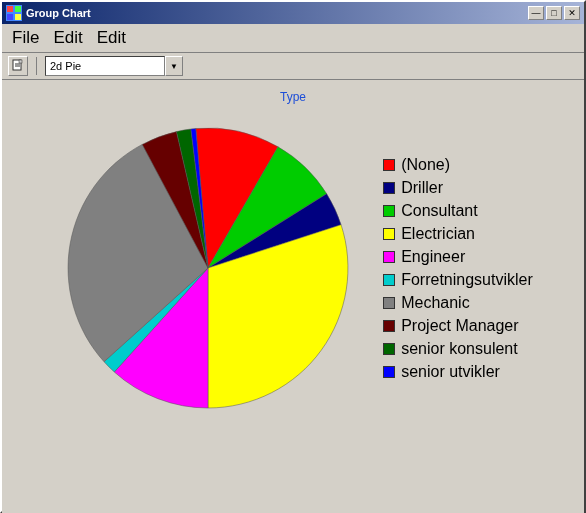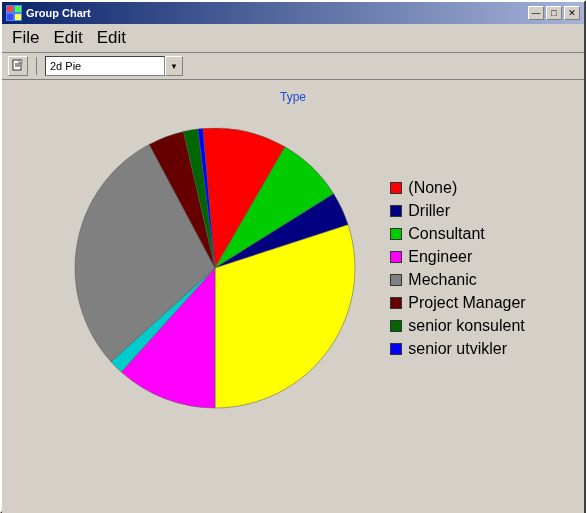--- a/index.html
+++ b/index.html
@@ -255,24 +255,32 @@
             </div>
             <div class="legend-item">
               <div class="legend-color" style="background: rgb(0, 0, 128);"></div>
               <span>Driller</span>
             </div>
             <div class="legend-item">
               <div class="legend-color" style="background: rgb(0, 204, 0);"></div>
               <span>Consultant</span>
             </div>
             <div class="legend-item">
+              <div class="legend-color" style="background: rgb(255, 255, 0);"></div>
+              <span>Electrician</span>
+            </div>
+            <div class="legend-item">
               <div class="legend-color" style="background: rgb(255, 0, 255);"></div>
               <span>Engineer</span>
             </div>
             <div class="legend-item">
+              <div class="legend-color" style="background: rgb(0, 204, 204);"></div>
+              <span>Forretningsutvikler</span>
+            </div>
+            <div class="legend-item">
               <div class="legend-color" style="background: rgb(128, 128, 128);"></div>
               <span>Mechanic</span>
             </div>
             <div class="legend-item">
               <div class="legend-color" style="background: rgb(102, 0, 0);"></div>
               <span>Project Manager</span>
             </div>
             <div class="legend-item">
               <div class="legend-color" style="background: rgb(0, 102, 0);"></div>
               <span>senior konsulent</span>

